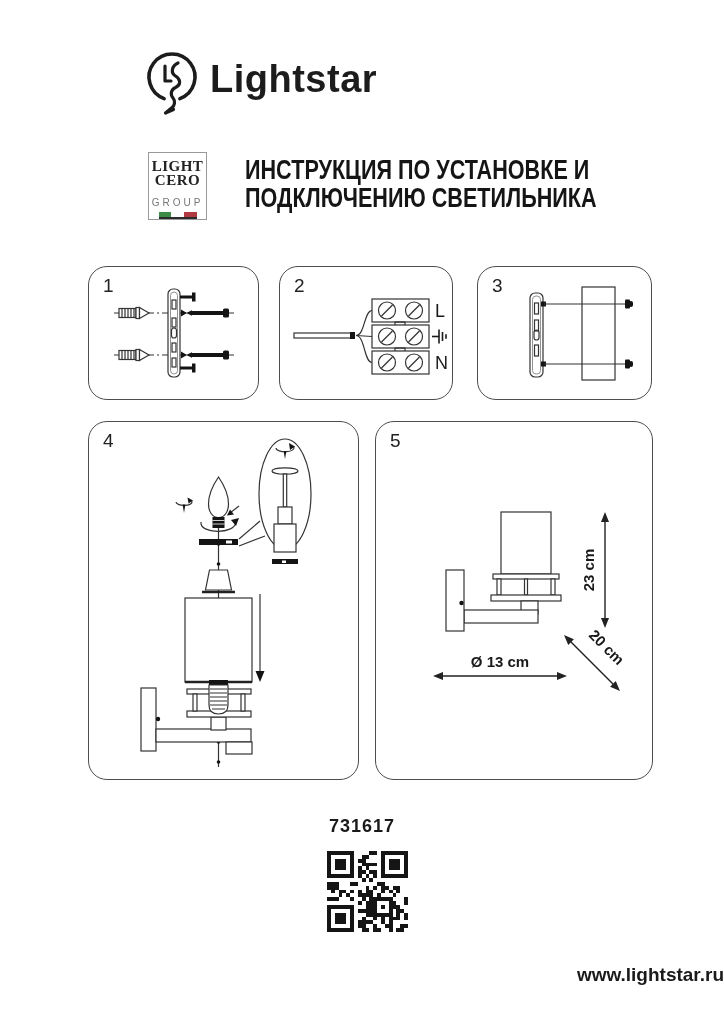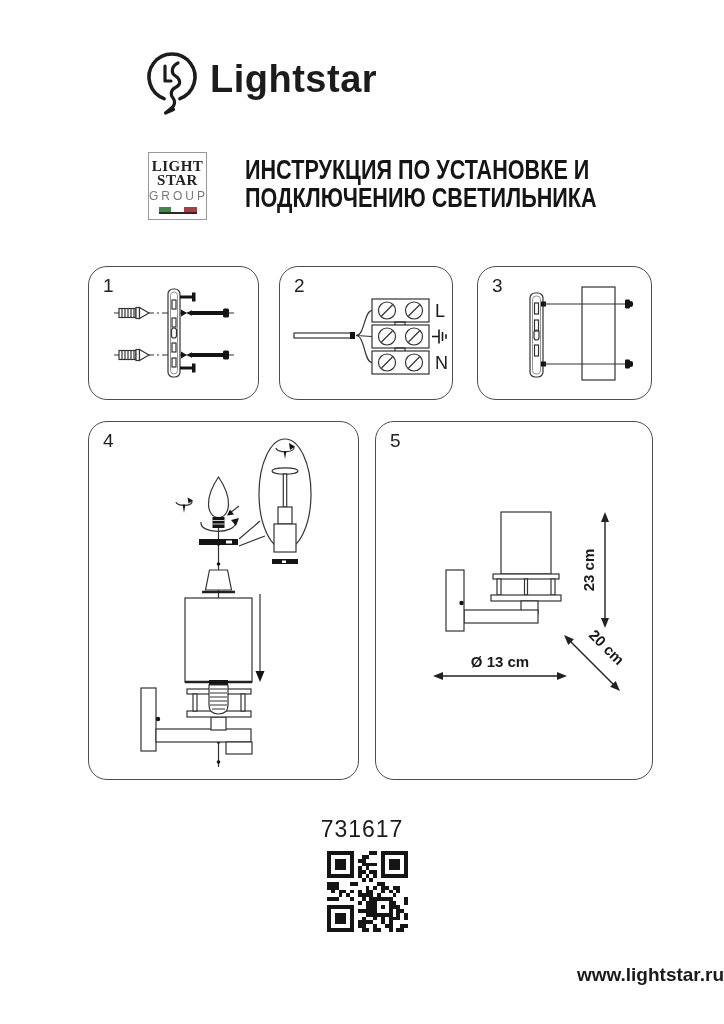--- a/index.html
+++ b/index.html
@@ -15,21 +15,21 @@
                 transform:scaleX(0.90);transform-origin:100% 50%;white-space:nowrap;}
   .series-line2{font-size:23px;font-weight:bold;line-height:26px;
                 transform:scaleX(0.95);transform-origin:100% 50%;white-space:nowrap;}
 
   
   .group-box{position:absolute;left:148px;top:152px;width:57px;height:66px;
              border:1px solid #999;background:#fff;text-align:center;}
   .group-box .l1,.group-box .l2{font-family:"Liberation Serif",serif;font-weight:bold;
              font-size:15px;line-height:14px;color:#222;letter-spacing:0.5px;}
   .group-box .l1{margin-top:6px;font-family:Liberation Serif, serif;}
-  .group-box .l3{font-size:12px;letter-spacing:3px;color:#777;margin-top:2px;}
+  .group-box .l3{font-size:10px;letter-spacing:3px;color:#777;margin-top:10px;}
   .flag{width:38px;height:5px;margin:4px auto 0 auto;border-bottom:2px solid #2b2b2b;
         display:flex;}
   .flag span{flex:1;height:100%;}
 
   .title{position:absolute;left:245px;top:156px;font-size:27px;font-weight:bold;
          line-height:28px;transform:scaleX(0.80);transform-origin:0 0;white-space:nowrap;
          color:#151515;}
 
   
   .panel{position:absolute;border:1.3px solid #4d4d4d;border-radius:19px;background:#fff;}
@@ -44,41 +44,41 @@
   svg{font-family:"Liberation Sans",sans-serif;}
   .ln{stroke:#333;stroke-width:1.2;fill:none;}
   .lnf{stroke:#333;stroke-width:1.2;fill:#fff;}
   .dk{fill:#141414;stroke:none;}
   .dim{stroke:#222;stroke-width:1.4;fill:none;}
   .dimhead{fill:#222;stroke:none;}
   .dimtxt{font-size:15px;font-weight:bold;fill:#1a1a1a;}
 
   
   .article{position:absolute;left:0;right:0;top:816px;text-align:center;
-           font-size:23px;font-weight:normal;letter-spacing:1px;}
+           font-size:18px;font-weight:bold;letter-spacing:1px;}
   .qr{position:absolute;left:327px;top:851px;width:81px;height:81px;}
   .site{position:absolute;left:0;right:0;top:964px;text-align:right;
         font-size:19px;font-weight:bold;}
 </style>
 </head>
 <body>
 
 <div class="page">
 
   <svg class="logo" viewBox="0 0 62 70">
     <path d="M35.9,48.6 A23,23 0 1 0 20.1,48.6" fill="none" stroke="#1c1c1c" stroke-width="3.6" stroke-linecap="round"></path>
     <path d="M21,16 V31 H27" fill="none" stroke="#1c1c1c" stroke-width="3.2" stroke-linecap="round" stroke-linejoin="round"></path>
     <path d="M34,13 C27.5,16 26.5,23 31.5,26 C36.5,29 37.5,34.5 31.5,37.5 C27,39.5 26,44.5 29,48 C31.5,51 31,55.5 27.5,58 L21.5,63 L29.5,59.5" fill="none" stroke="#1c1c1c" stroke-width="3.2" stroke-linecap="round" stroke-linejoin="round"></path>
   </svg>
   <div class="brand">Lightstar</div>
 
 
   <div class="group-box">
     <div class="l1">LIGHT</div>
-    <div class="l2">STAR</div>
+    <div class="l2">CERO</div>
     <div class="l3">GROUP</div>
     <div class="flag">
       <span style="background:#3d8b46"></span>
         <span style="background:#fdfdfd"></span>
         <span style="background:#b23a42"></span>
     </div>
   </div>
 
   <div class="title">
     <span>ИНСТРУКЦИЯ ПО УСТАНОВКЕ И</span><br>

